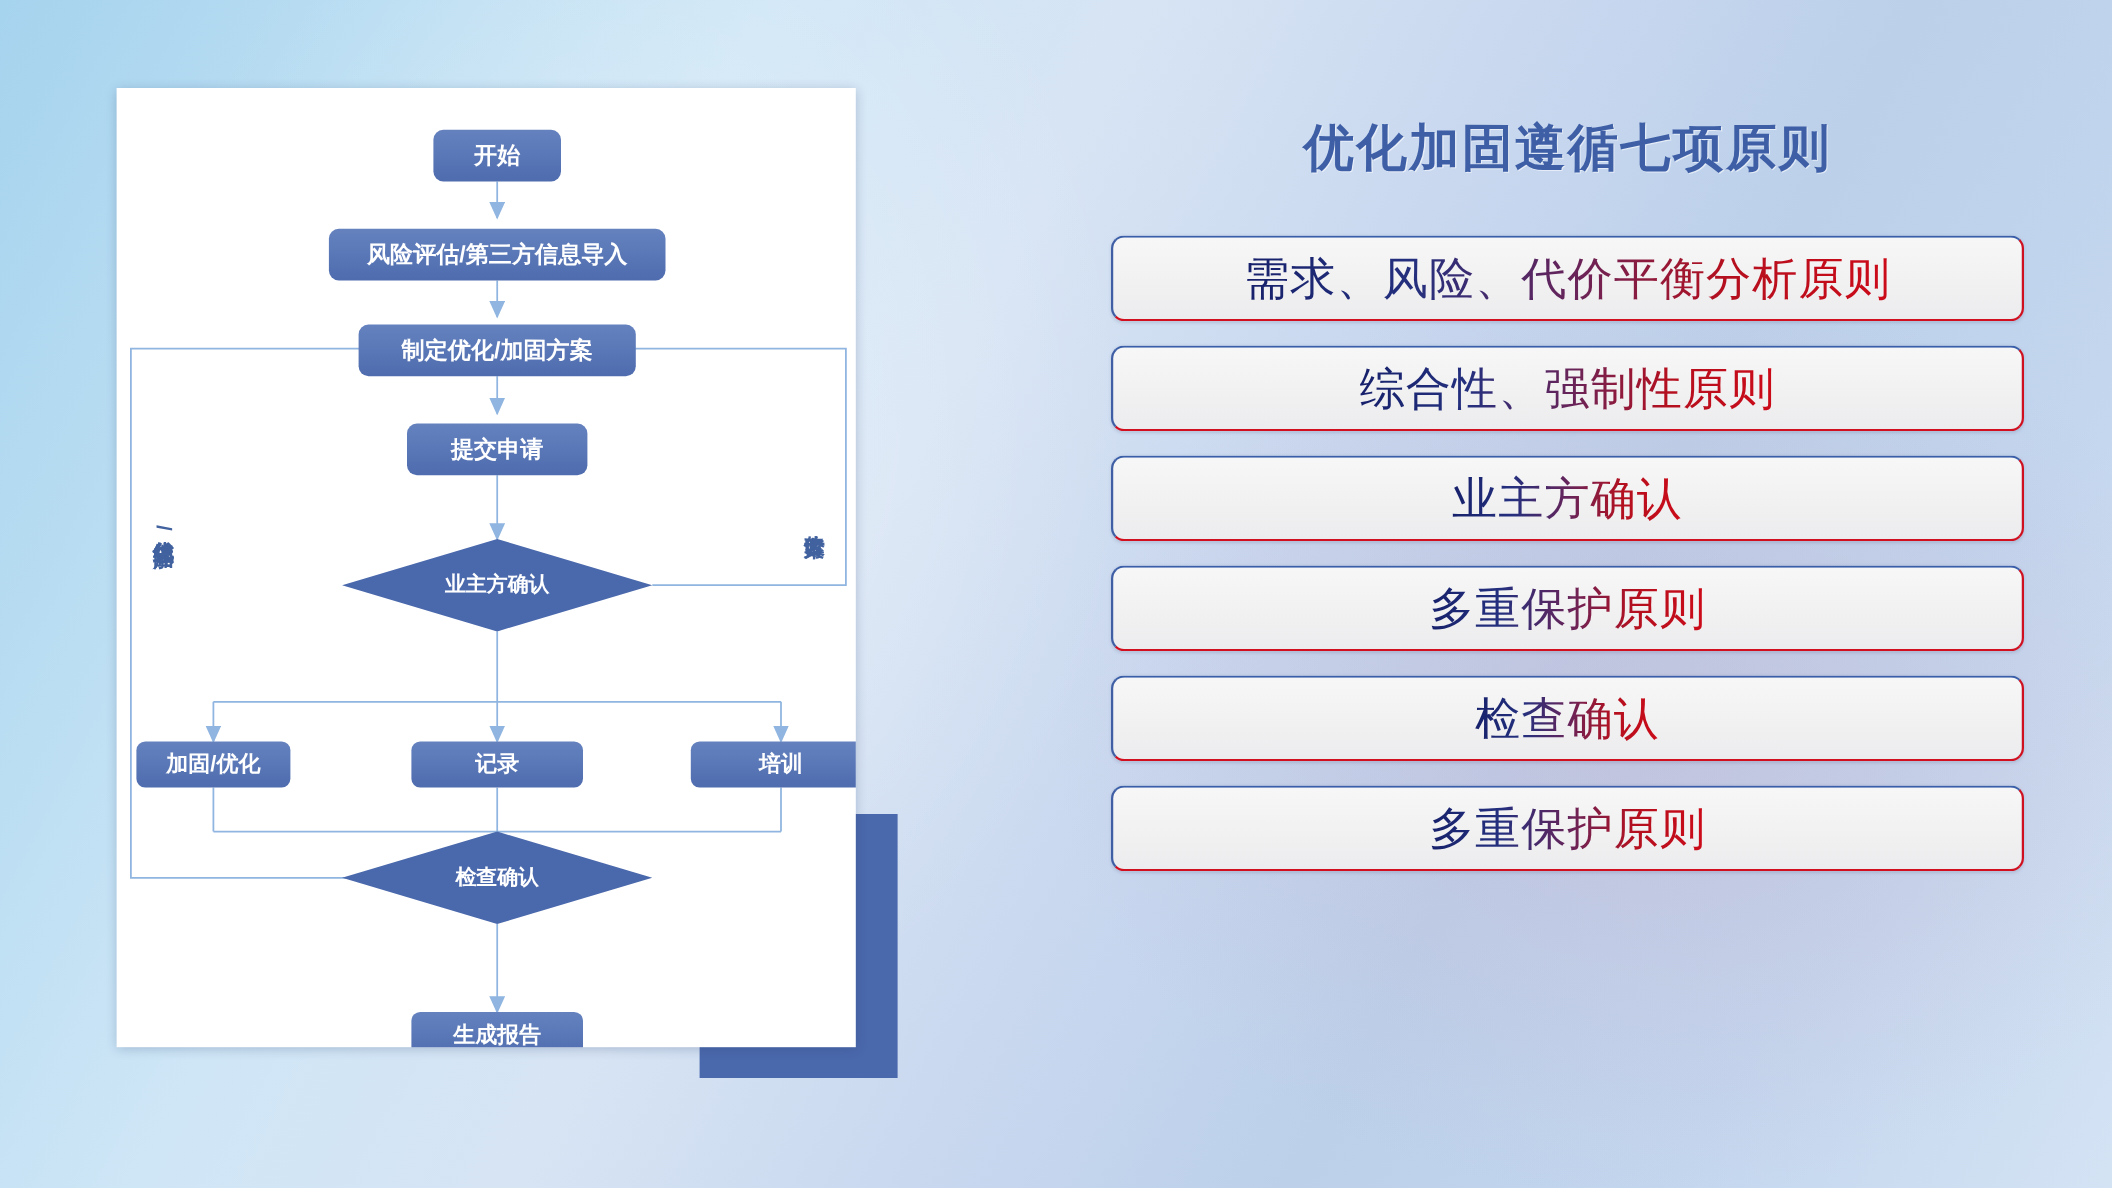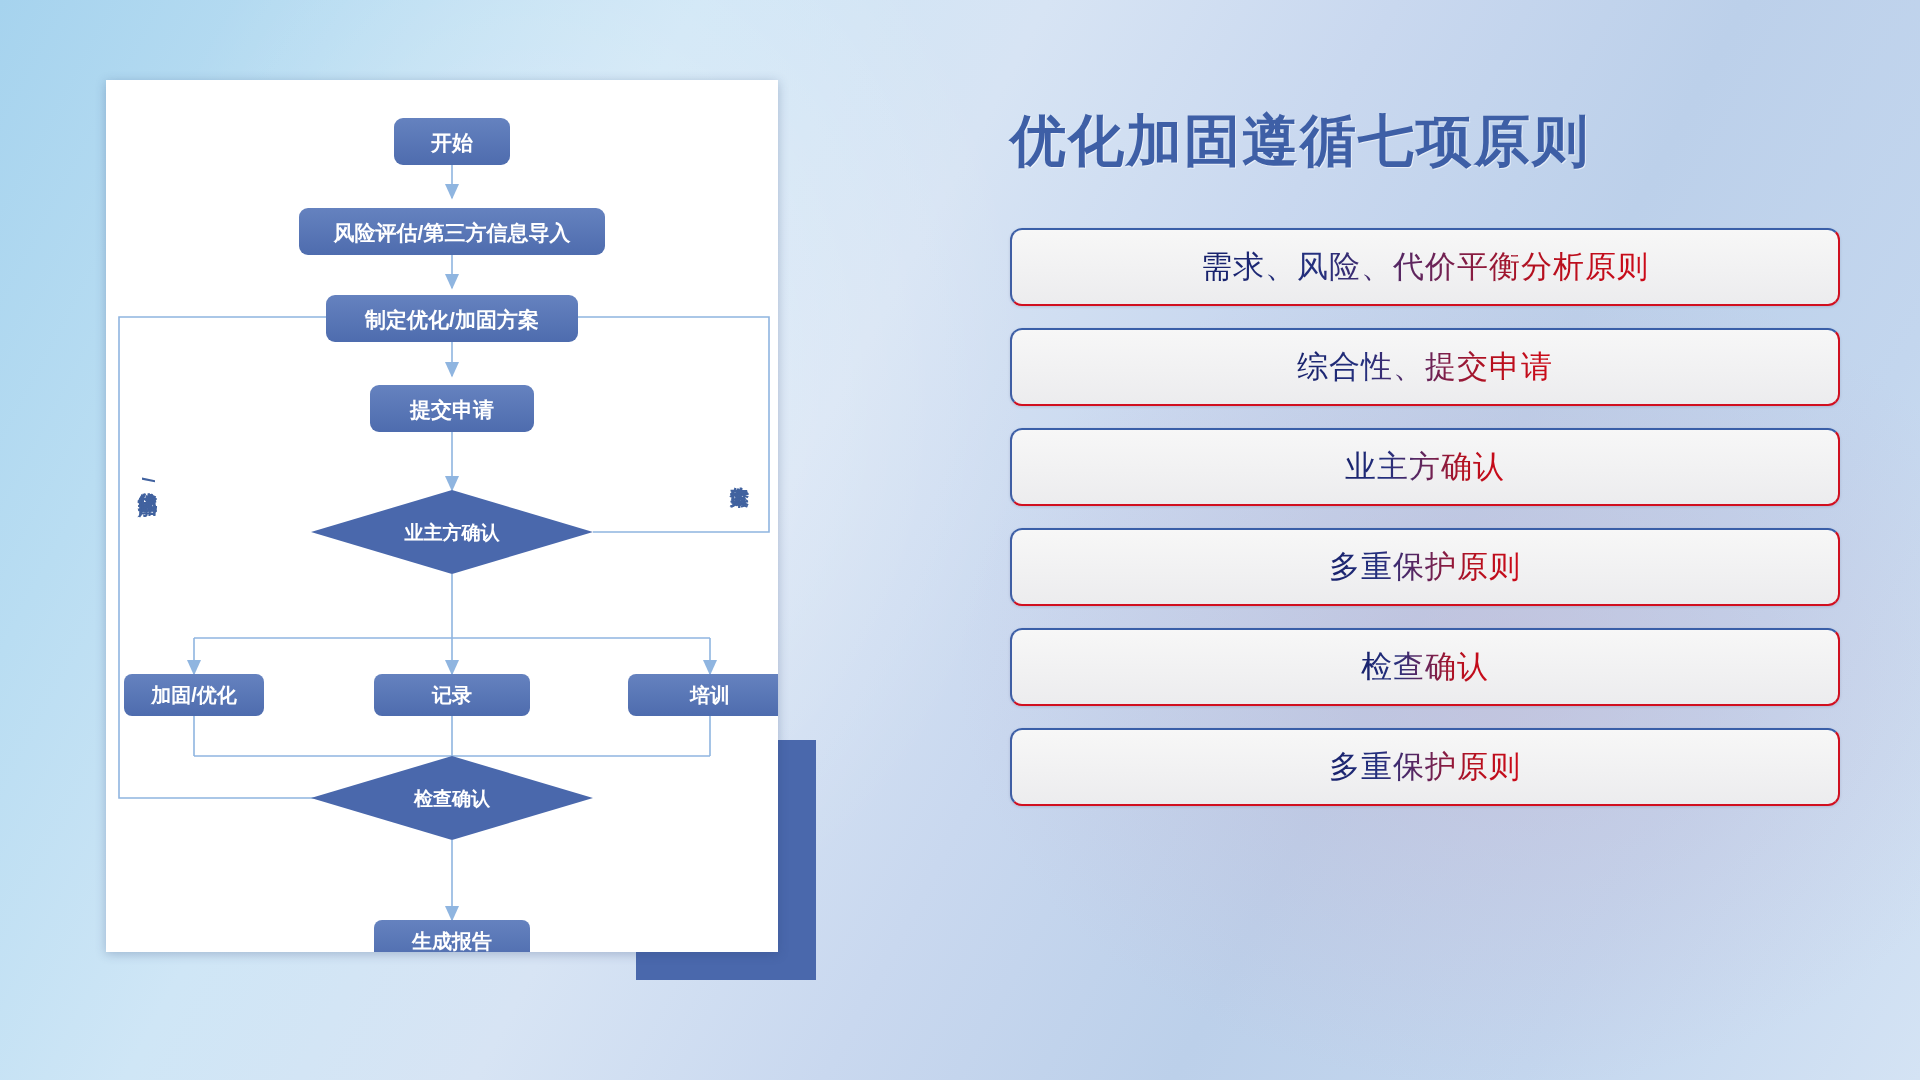--- a/index.html
+++ b/index.html
@@ -49,44 +49,45 @@
     dominant-baseline: central;
   }
 
   
   #principles {
     position: absolute;
     left: 1010px; top: 104px;
     width: 830px; height: 900px;
   }
   #principles-title {
-    font-size: 56px;
+    font-size: 46px;
     font-weight: 700;
     color: #3e5fa6;
+    text-align: center;
     letter-spacing: 2px;
     margin-bottom: 48px;
     text-shadow: 1px 1px 0 rgba(255,255,255,0.55);
   }
   #principle-list { display: flex; flex-direction: column; gap: 22px; }
   .principle-card {
     position: relative;
     height: 78px;
     border-radius: 12px;
     background: linear-gradient(180deg, #f7f7f7 0%, #f1f1f2 55%, #ececee 100%);
     border-top: 2px solid #3a5fa8;
     border-left: 2px solid #3f5ea4;
     border-right: 2px solid #cf1020;
     border-bottom: 2px solid #d10f1f;
     display: flex;
     align-items: center;
     justify-content: center;
     box-shadow: 0 1px 3px rgba(60,70,110,0.18);
   }
   .principle-text {
-    font-size: 31px;
+    font-size: 41px;
     font-weight: 500;
     letter-spacing: 1px;
     background: linear-gradient(90deg, #17216b 0%, #24307e 26%, #6b2357 52%, #b4101f 74%, #cc0a18 100%);
     -webkit-background-clip: text;
     background-clip: text;
     color: transparent;
     -webkit-text-fill-color: transparent;
     white-space: nowrap;
   }
 </style>
@@ -199,21 +200,21 @@
     </svg>
   </div>
 
   <div id="principles">
     <div id="principles-title">优化加固遵循七项原则</div>
     <div id="principle-list">
       <div class="principle-card">
         <span class="principle-text">需求、风险、代价平衡分析原则</span>
       </div>
       <div class="principle-card">
-        <span class="principle-text">综合性、提交申请</span>
+        <span class="principle-text">综合性、强制性原则</span>
       </div>
       <div class="principle-card">
         <span class="principle-text">业主方确认</span>
       </div>
       <div class="principle-card">
         <span class="principle-text">多重保护原则</span>
       </div>
       <div class="principle-card">
         <span class="principle-text">检查确认</span>
       </div>

